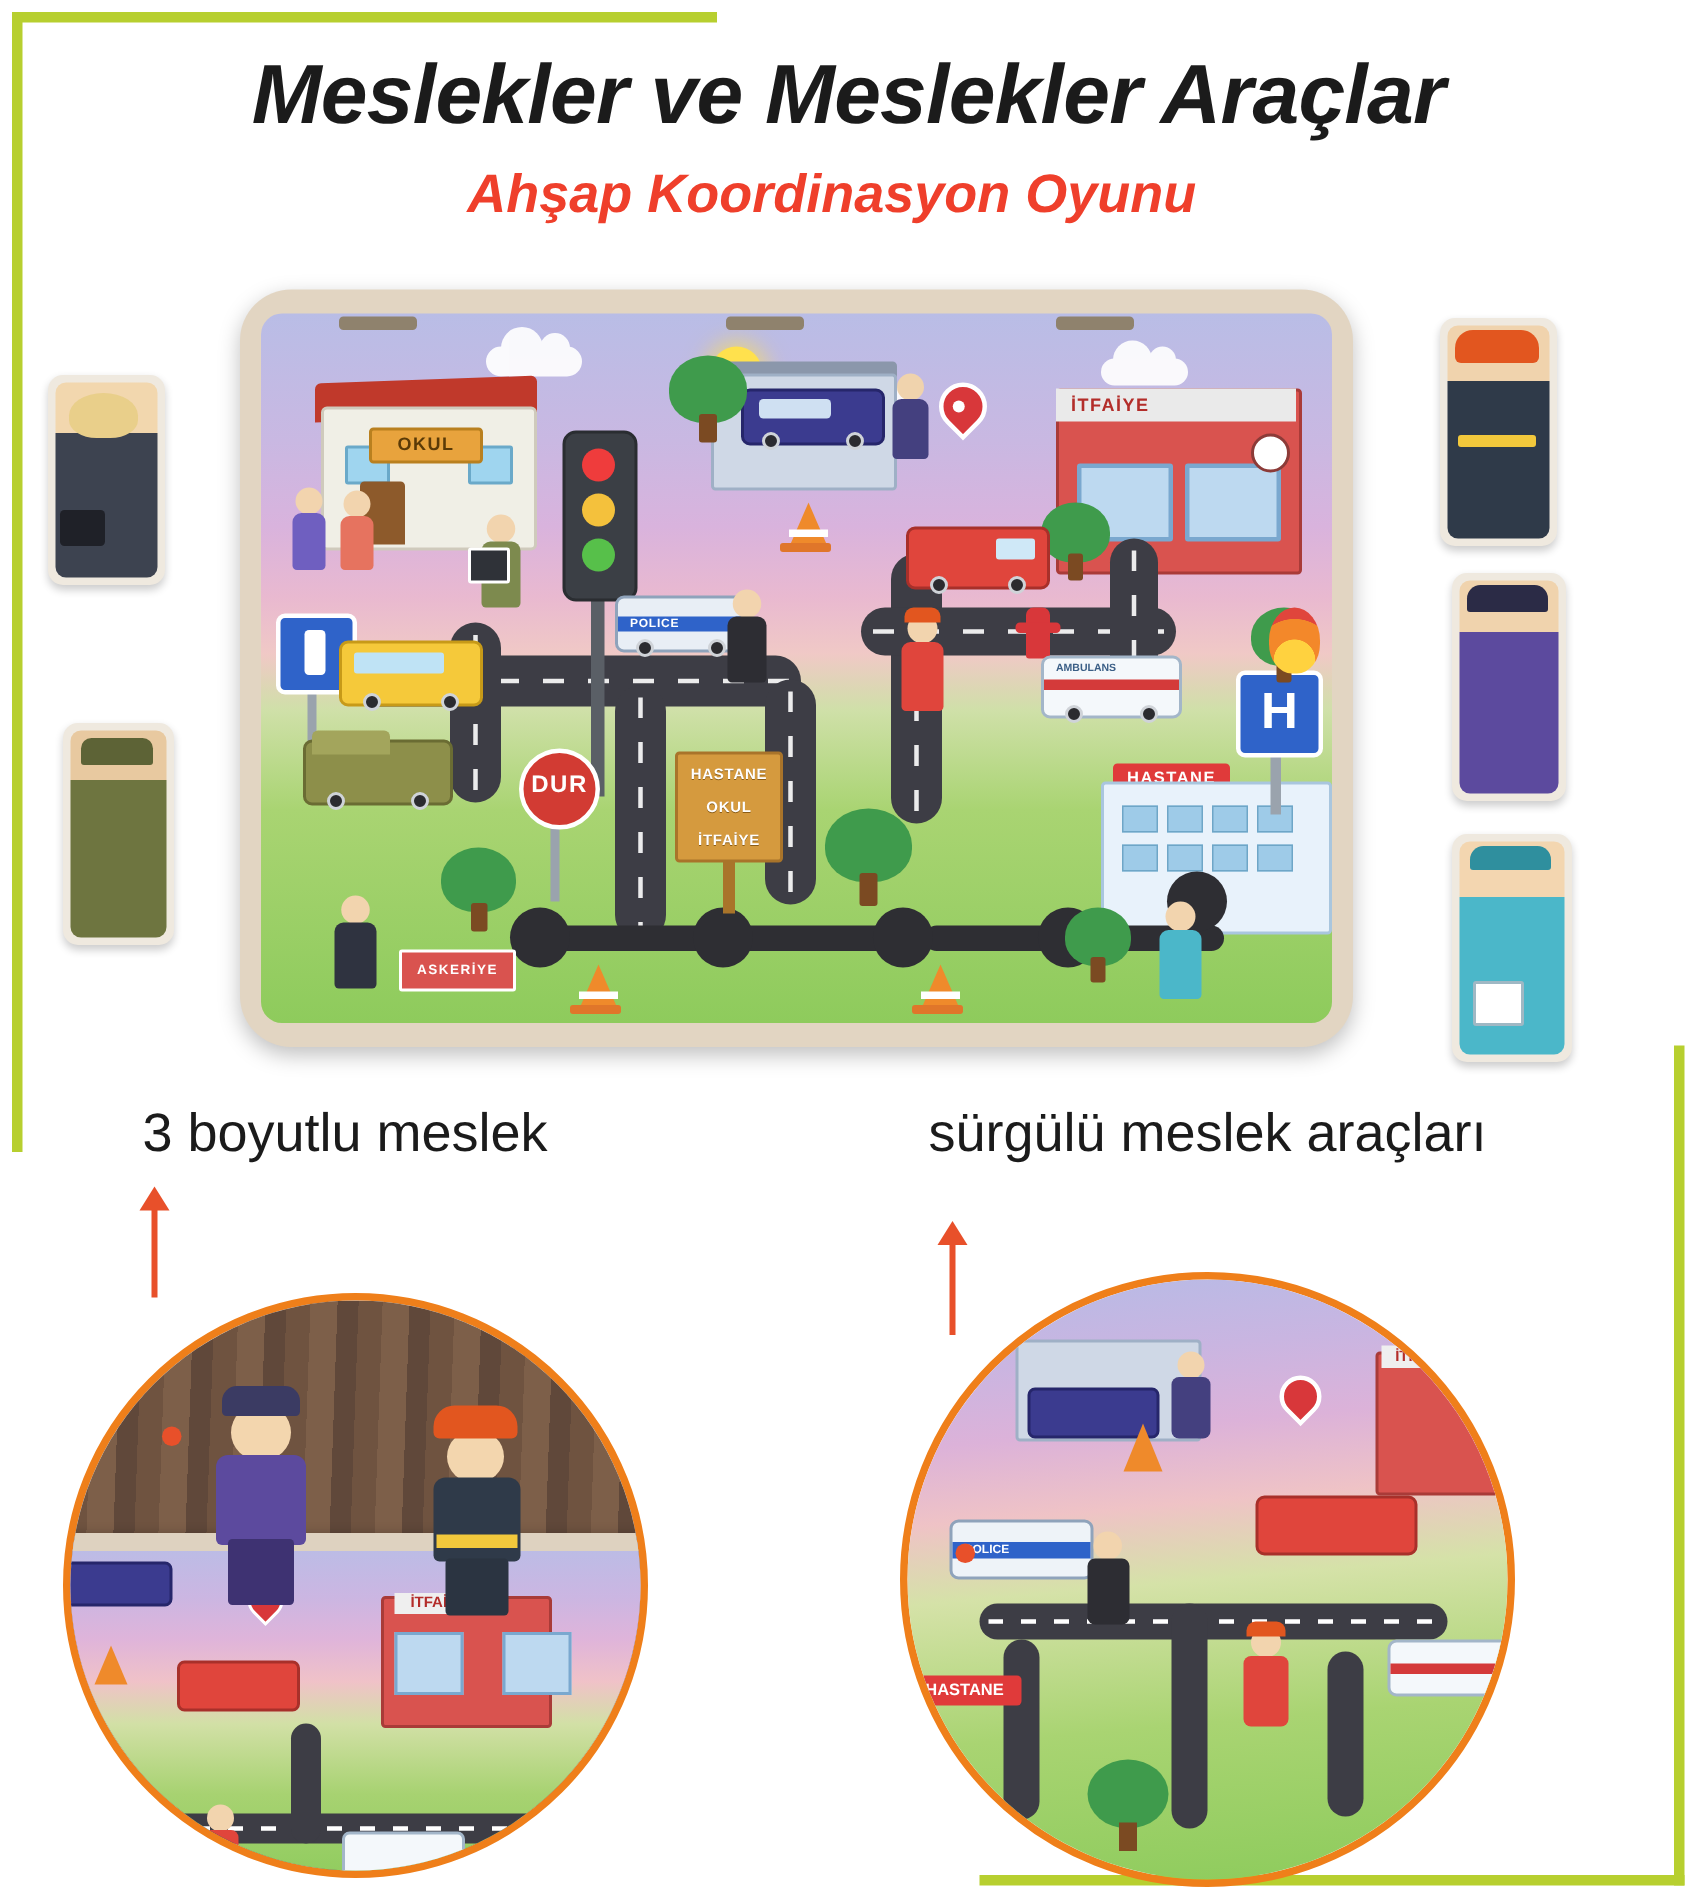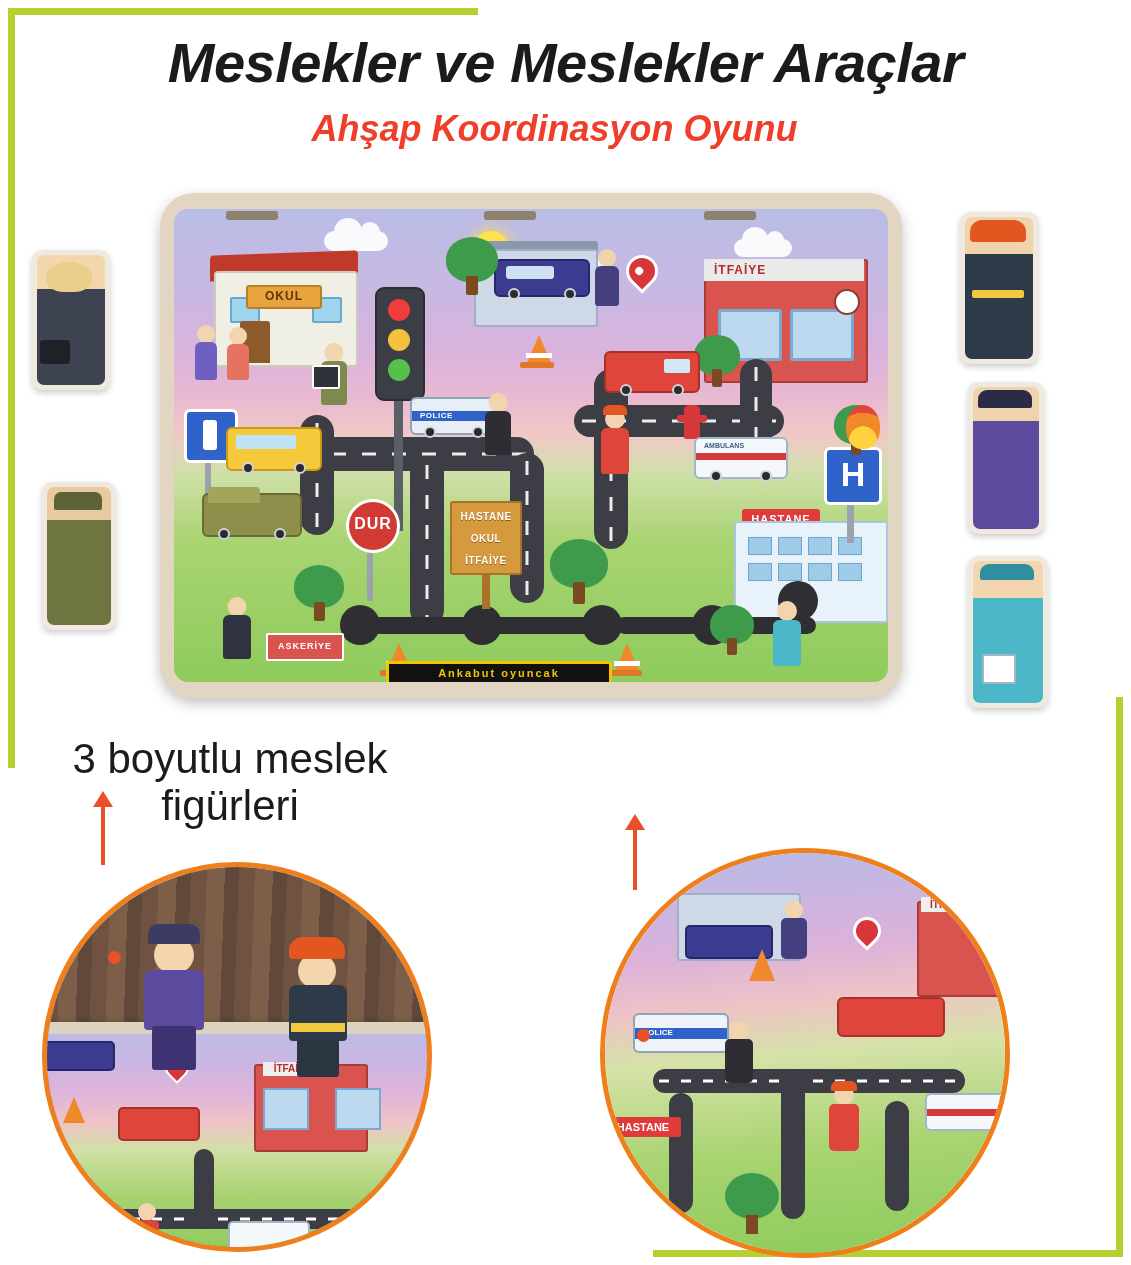--- a/index.html
+++ b/index.html
@@ -290,21 +290,21 @@
     position: absolute;
     border-radius: 10px;
     box-shadow: 0 3px 6px rgba(0,0,0,.2);
   }
   .chip-inner { position: absolute; inset: 5px; border-radius: 7px; }
 
   
   .caption {
     position: absolute;
     text-align: center;
-    font-size: 42px;
+    font-size: 36px;
     line-height: 1.12;
     color: #1b1b1b;
   }
   .cap-left  { left: 20px;  top: 735px; width: 420px; }
   .cap-right { left: 500px; top: 735px; width: 610px; }
 
   .arrow {
     position: absolute;
     width: 4px;
     background: #e8502a;
@@ -595,34 +595,33 @@
       </div>
       <div class="figure" style="left:48px; top:388px; width:30px; height:66px;">
         <div class="fig-head" style="top:0; width:19px; height:19px; background:#f2d4ae;"></div>
         <div class="fig-body" style="top:18px; width:28px; height:44px; background:#2f3340;"></div>
       </div>
 
       <div style="position:absolute; left:92px; top:424px; width:74px; height:24px; background:#d9534f; border:2px solid #fff; border-radius:2px; color:#fff; font-size:9px; font-weight:bold; text-align:center; line-height:22px; letter-spacing:1px;">ASKERİYE</div>
 
       <div style="position:absolute; left:672px; top:196px; width:34px; height:44px; background:radial-gradient(circle at 50% 80%, #ffd23f 0 35%, #f3882a 36% 70%, #e0453c 71% 100%); border-radius:50% 50% 45% 45%;"></div>
 
-      <div class="brand-bar">Ankabut oyuncak</div>
 
       <div class="notch" style="left:52px; top:2px; width:52px;"></div>
       <div class="notch" style="left:310px; top:2px; width:52px;"></div>
       <div class="notch" style="left:530px; top:2px; width:52px;"></div>
     </div>
   </div>
 </div>
 
 <div class="caption cap-left">
   <div>3 boyutlu meslek</div>
-  <div>figürleri</div>
 </div>
 <div class="caption cap-right">
+  <div>sürgülü meslek araçları</div>
 </div>
 
 <div class="arrow arrow-left"></div>
 <div class="arrow arrow-right"></div>
 
 <div class="photo-circle pc-left">
   <div class="photo-bg-wood"></div>
 
   <div class="photo-board">
     <div class="mini-road" style="left:8%; bottom:14%; width:84%; height:20px;">

